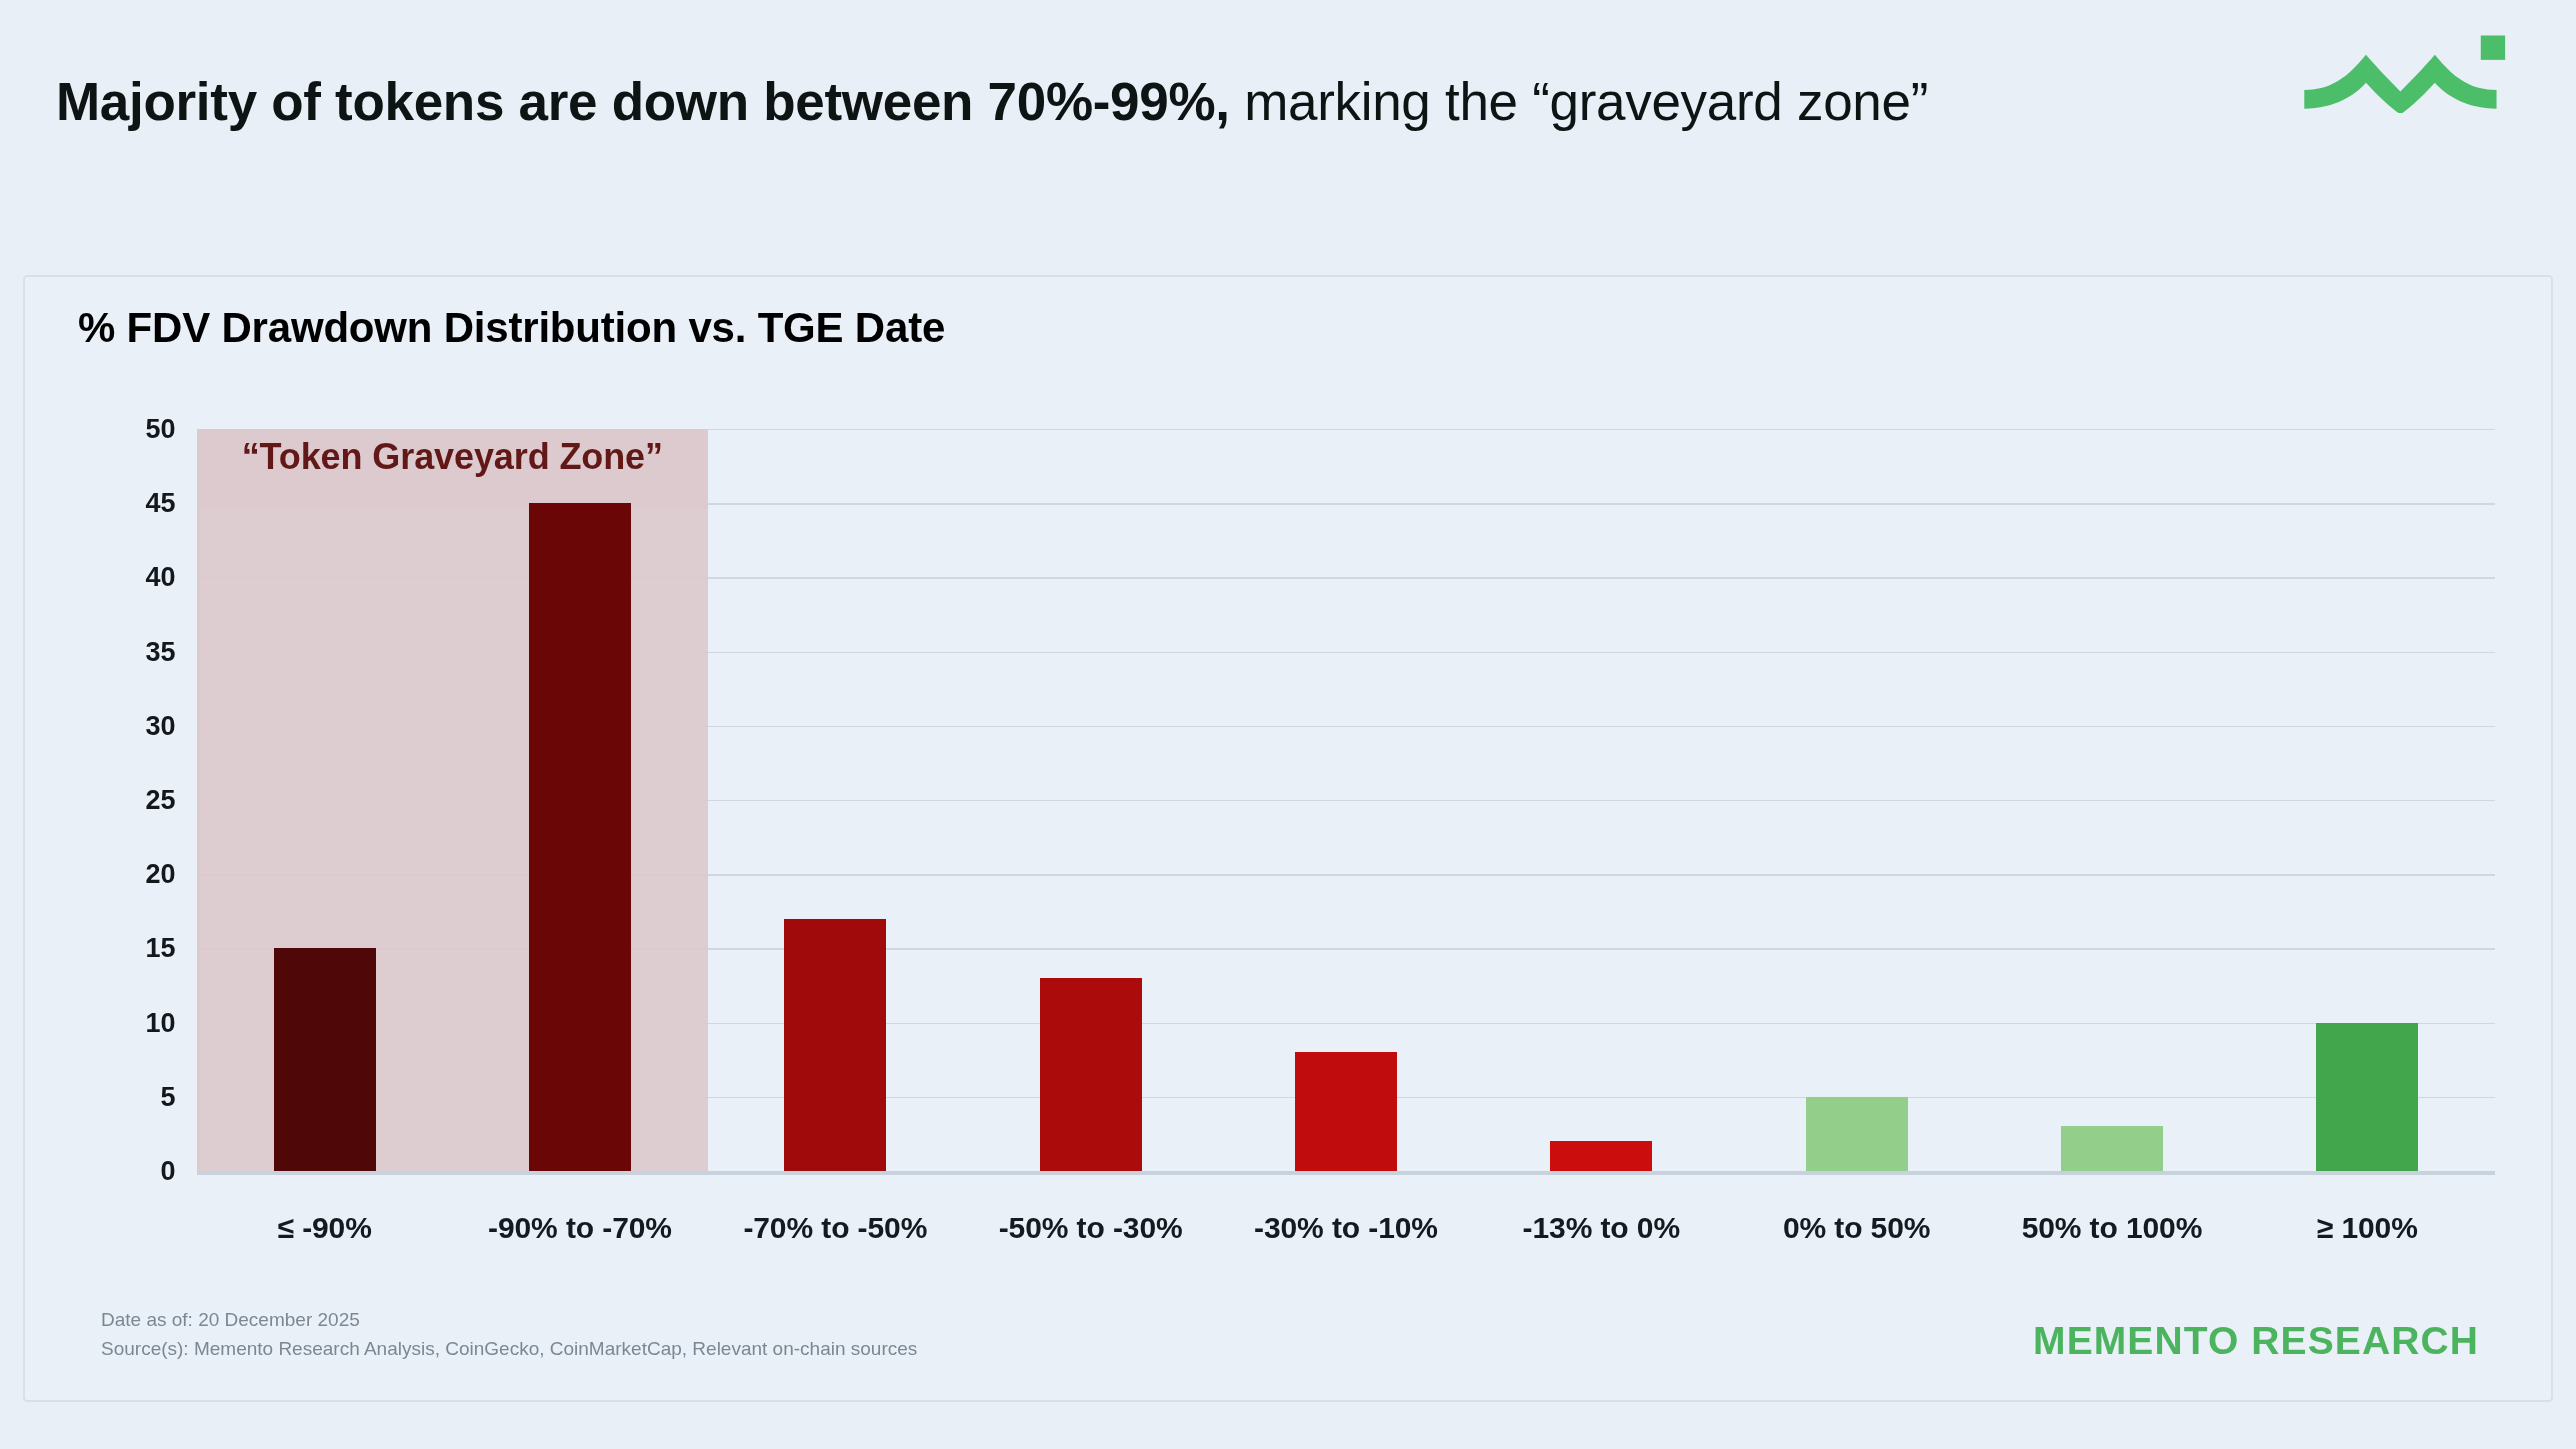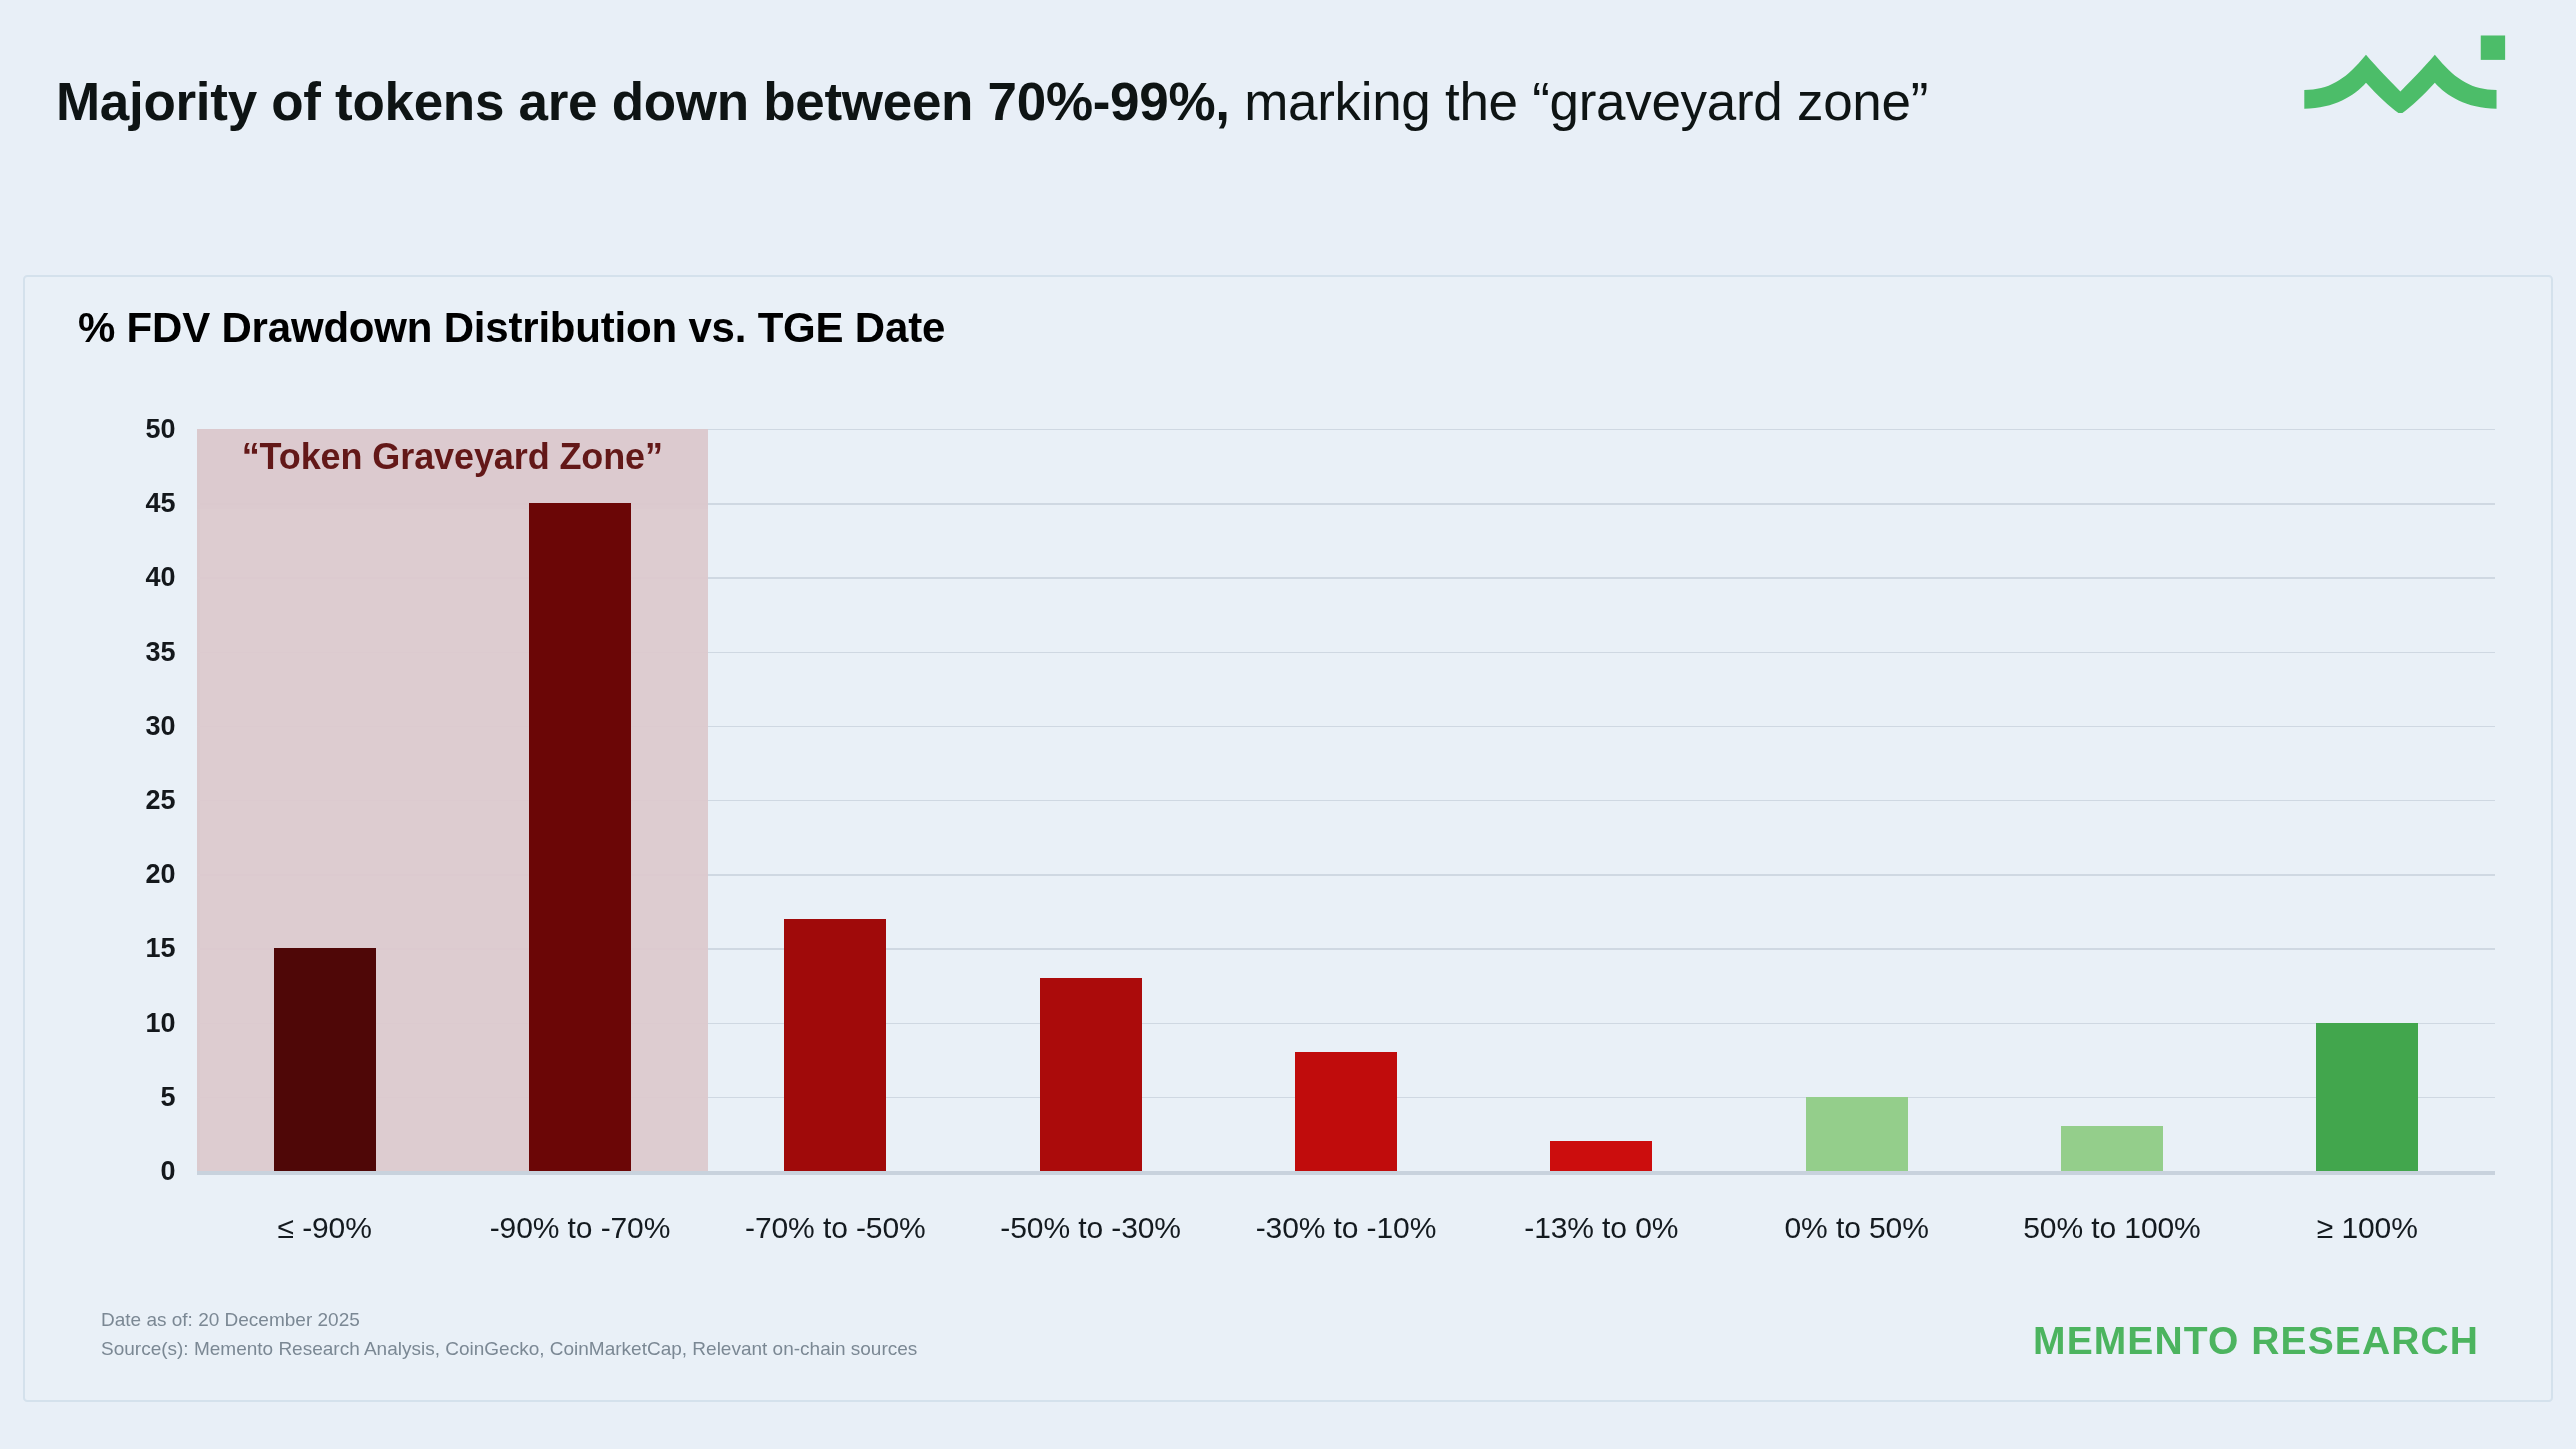--- a/index.html
+++ b/index.html
@@ -73,21 +73,21 @@
     position:absolute;left:0;right:0;top:0;bottom:0;
     display:flex;align-items:flex-end;
   }
   .slot{
     flex:1 1 0;height:100%;position:relative;
     display:flex;align-items:flex-end;justify-content:center;
   }
   .bar{width:40%;}
   .xtick{
     position:absolute;top:100%;left:0;right:0;text-align:center;
-    margin-top:40px;font-size:30px;font-weight:400;color:#141a1f;
+    margin-top:40px;font-size:30px;font-weight:700;color:#141a1f;
     white-space:nowrap;letter-spacing:-0.1px;
   }
 
   
   .footer{
     position:absolute;left:76px;bottom:37px;
     font-size:19px;line-height:1.5;color:#7b8894;font-weight:400;
   }
   .brand{
     position:absolute;right:72px;bottom:37px;

